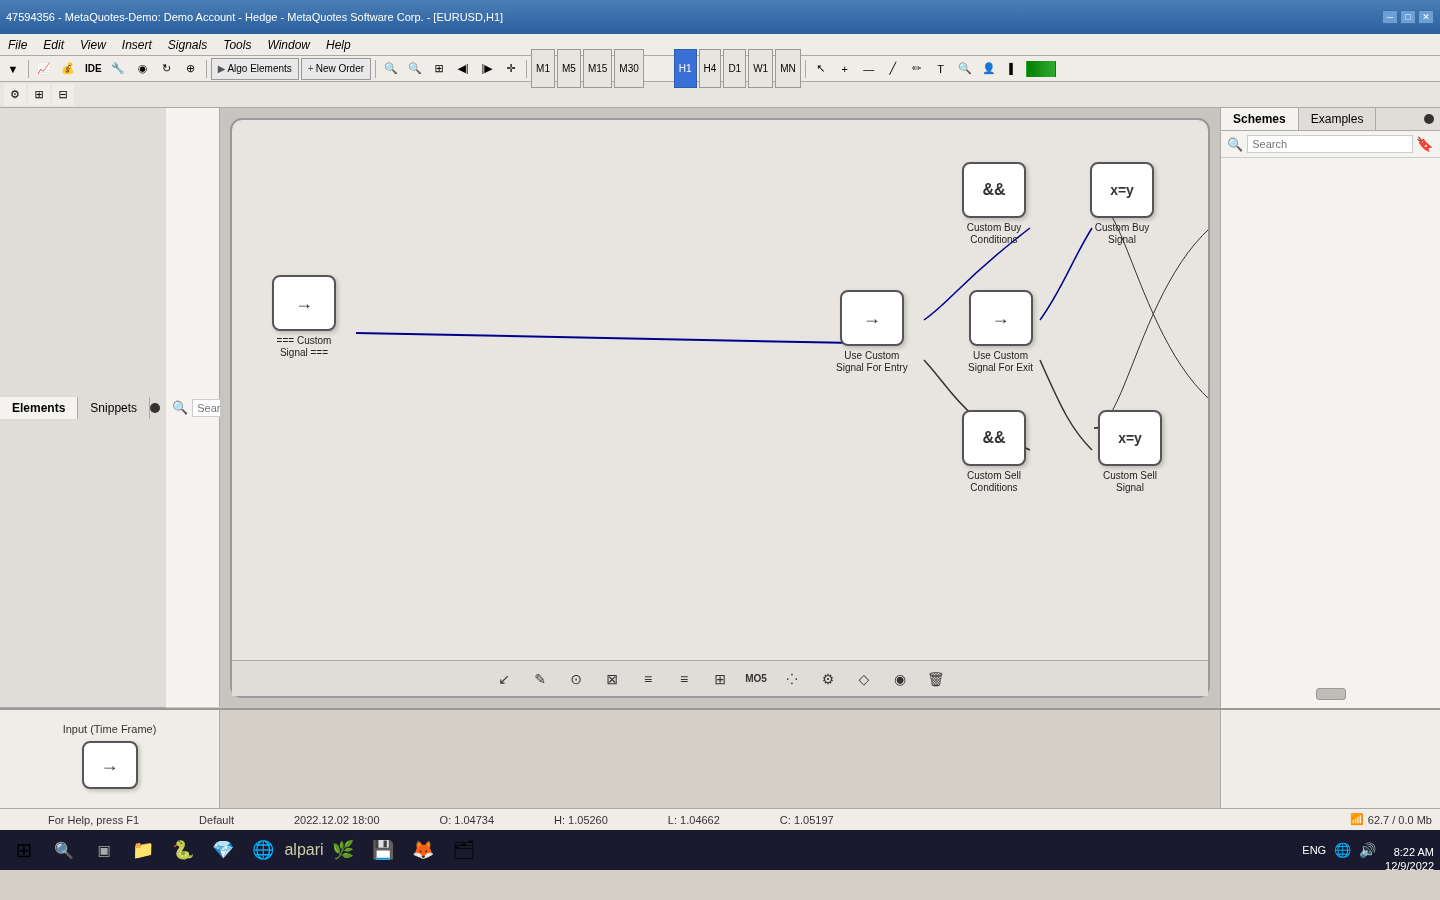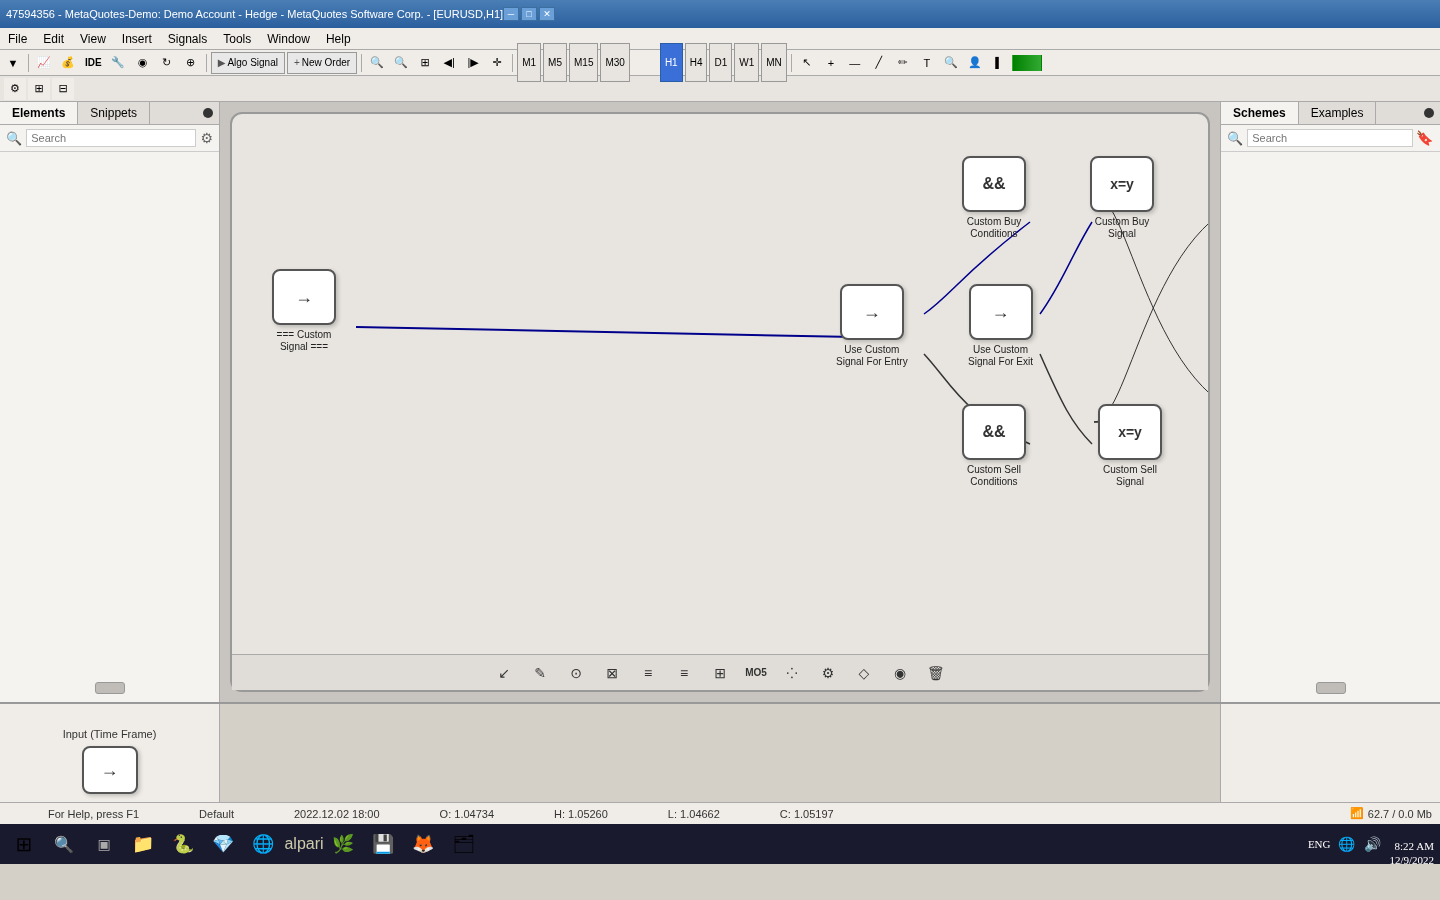--- a/index.html
+++ b/index.html
@@ -1,24 +1,25 @@
 <!DOCTYPE html>
 <html><head>
   <meta charset="utf-8">
   <style>
     * { box-sizing: border-box; margin: 0; padding: 0; }
     body { width: 1440px; height: 900px; overflow: hidden; font-family: 'Segoe UI', Arial, sans-serif; font-size: 12px; background: #d4d0c8; }
 
     
     #titlebar {
-      height: 28px;
+      height: 34px;
       background: linear-gradient(to bottom, #4a7eb5, #2a5f9e);
       color: white;
       display: flex;
       align-items: center;
+      justify-content: space-between;
       padding: 0 6px;
       font-size: 11px;
     }
     #titlebar-controls { display: flex; gap: 2px; }
     .title-btn {
       width: 16px; height: 14px;
       background: #6a9fd8;
       border: 1px solid #3a6fa0;
       color: white;
       font-size: 9px;
@@ -27,20 +28,21 @@
     }
 
     
     #menubar {
       height: 22px;
       background: #f0ede8;
       display: flex;
       align-items: flex-start;
       border-bottom: 1px solid #aaa;
       font-size: 12px;
+      font-style: italic;
     }
     .menu-item {
       padding: 2px 8px;
       cursor: pointer;
       height: 100%;
       display: flex; align-items: center;
     }
 
     
     #toolbar {
@@ -81,21 +83,21 @@
       height: calc(900px - 22px - 22px - 26px - 26px - 22px - 22px);
       
     }
 
     
     #left-panel {
       width: 220px;
       background: #f5f3f0;
       border-right: 1px solid #aaa;
       display: flex;
-      flex-direction: column;
+      flex-direction: row;
     }
     .panel-tabs {
       display: flex;
       background: #e0ddd8;
       border-bottom: 1px solid #aaa;
       align-items: center;
     }
     .panel-tab {
       padding: 4px 12px;
       cursor: pointer;
@@ -247,21 +249,21 @@
     #bottom-section {
       display: flex;
       height: 100px;
       background: #d4d0c8;
       border-top: 2px solid #999;
     }
     #bottom-left {
       width: 220px;
       background: #f0ede8;
       border-right: 1px solid #aaa;
-      padding: 24px;
+      padding: 13px;
       display: flex;
       flex-direction: column;
       align-items: center;
     }
     #bottom-left-title {
       font-size: 11px;
       color: #333;
       margin-bottom: 6px;
     }
     #bottom-center { flex: 1; background: #d4d0c8; }
@@ -296,21 +298,21 @@
     .taskbar-btn {
       width: 36px; height: 36px;
       display: flex; align-items: center; justify-content: center;
       cursor: pointer;
       border-radius: 4px;
       font-size: 18px;
     }
     .taskbar-sep { flex: 1; }
     .taskbar-sys {
       display: flex; align-items: center; gap: 8px;
-      color: white; font-size: 11px; font-family: Liberation Serif, serif;
+      color: white; font-size: 11px;
     }
 
     
     #connections-svg {
       position: absolute;
       top: 0; left: 0;
       width: 100%; height: 100%;
       pointer-events: none;
       overflow: visible;
     }
@@ -364,21 +366,21 @@
   <div class="tb-btn">📈</div>
   <div class="tb-btn">💰</div>
   <div class="tb-btn" style="font-size:10px; font-weight:bold;">IDE</div>
   <div class="tb-btn">🔧</div>
   <div class="tb-btn">◉</div>
   <div class="tb-btn">↻</div>
   <div class="tb-btn">⊕</div>
   <div class="tb-sep"></div>
   <div class="tb-btn" style="font-size:10px; padding: 0 6px; border:1px solid #999; background:#e8e8e8;">
     <span style="color:#555; font-size:10px;">▶</span> 
-      <span style="margin-left:2px;">Algo Signal</span>
+      <span style="margin-left:2px;">Algo Elements</span>
   </div>
   <div class="tb-btn" style="font-size:10px; padding: 0 6px; border:1px solid #999; background:#e8e8e8;">
     <span style="color:#555; font-size:10px;">+</span> 
       <span style="margin-left:2px;">New Order</span>
   </div>
   <div class="tb-sep"></div>
   <div class="tb-btn">🔍</div>
   <div class="tb-btn">🔍</div>
   <div class="tb-btn">⊞</div>
   <div class="tb-btn">◀|</div>

